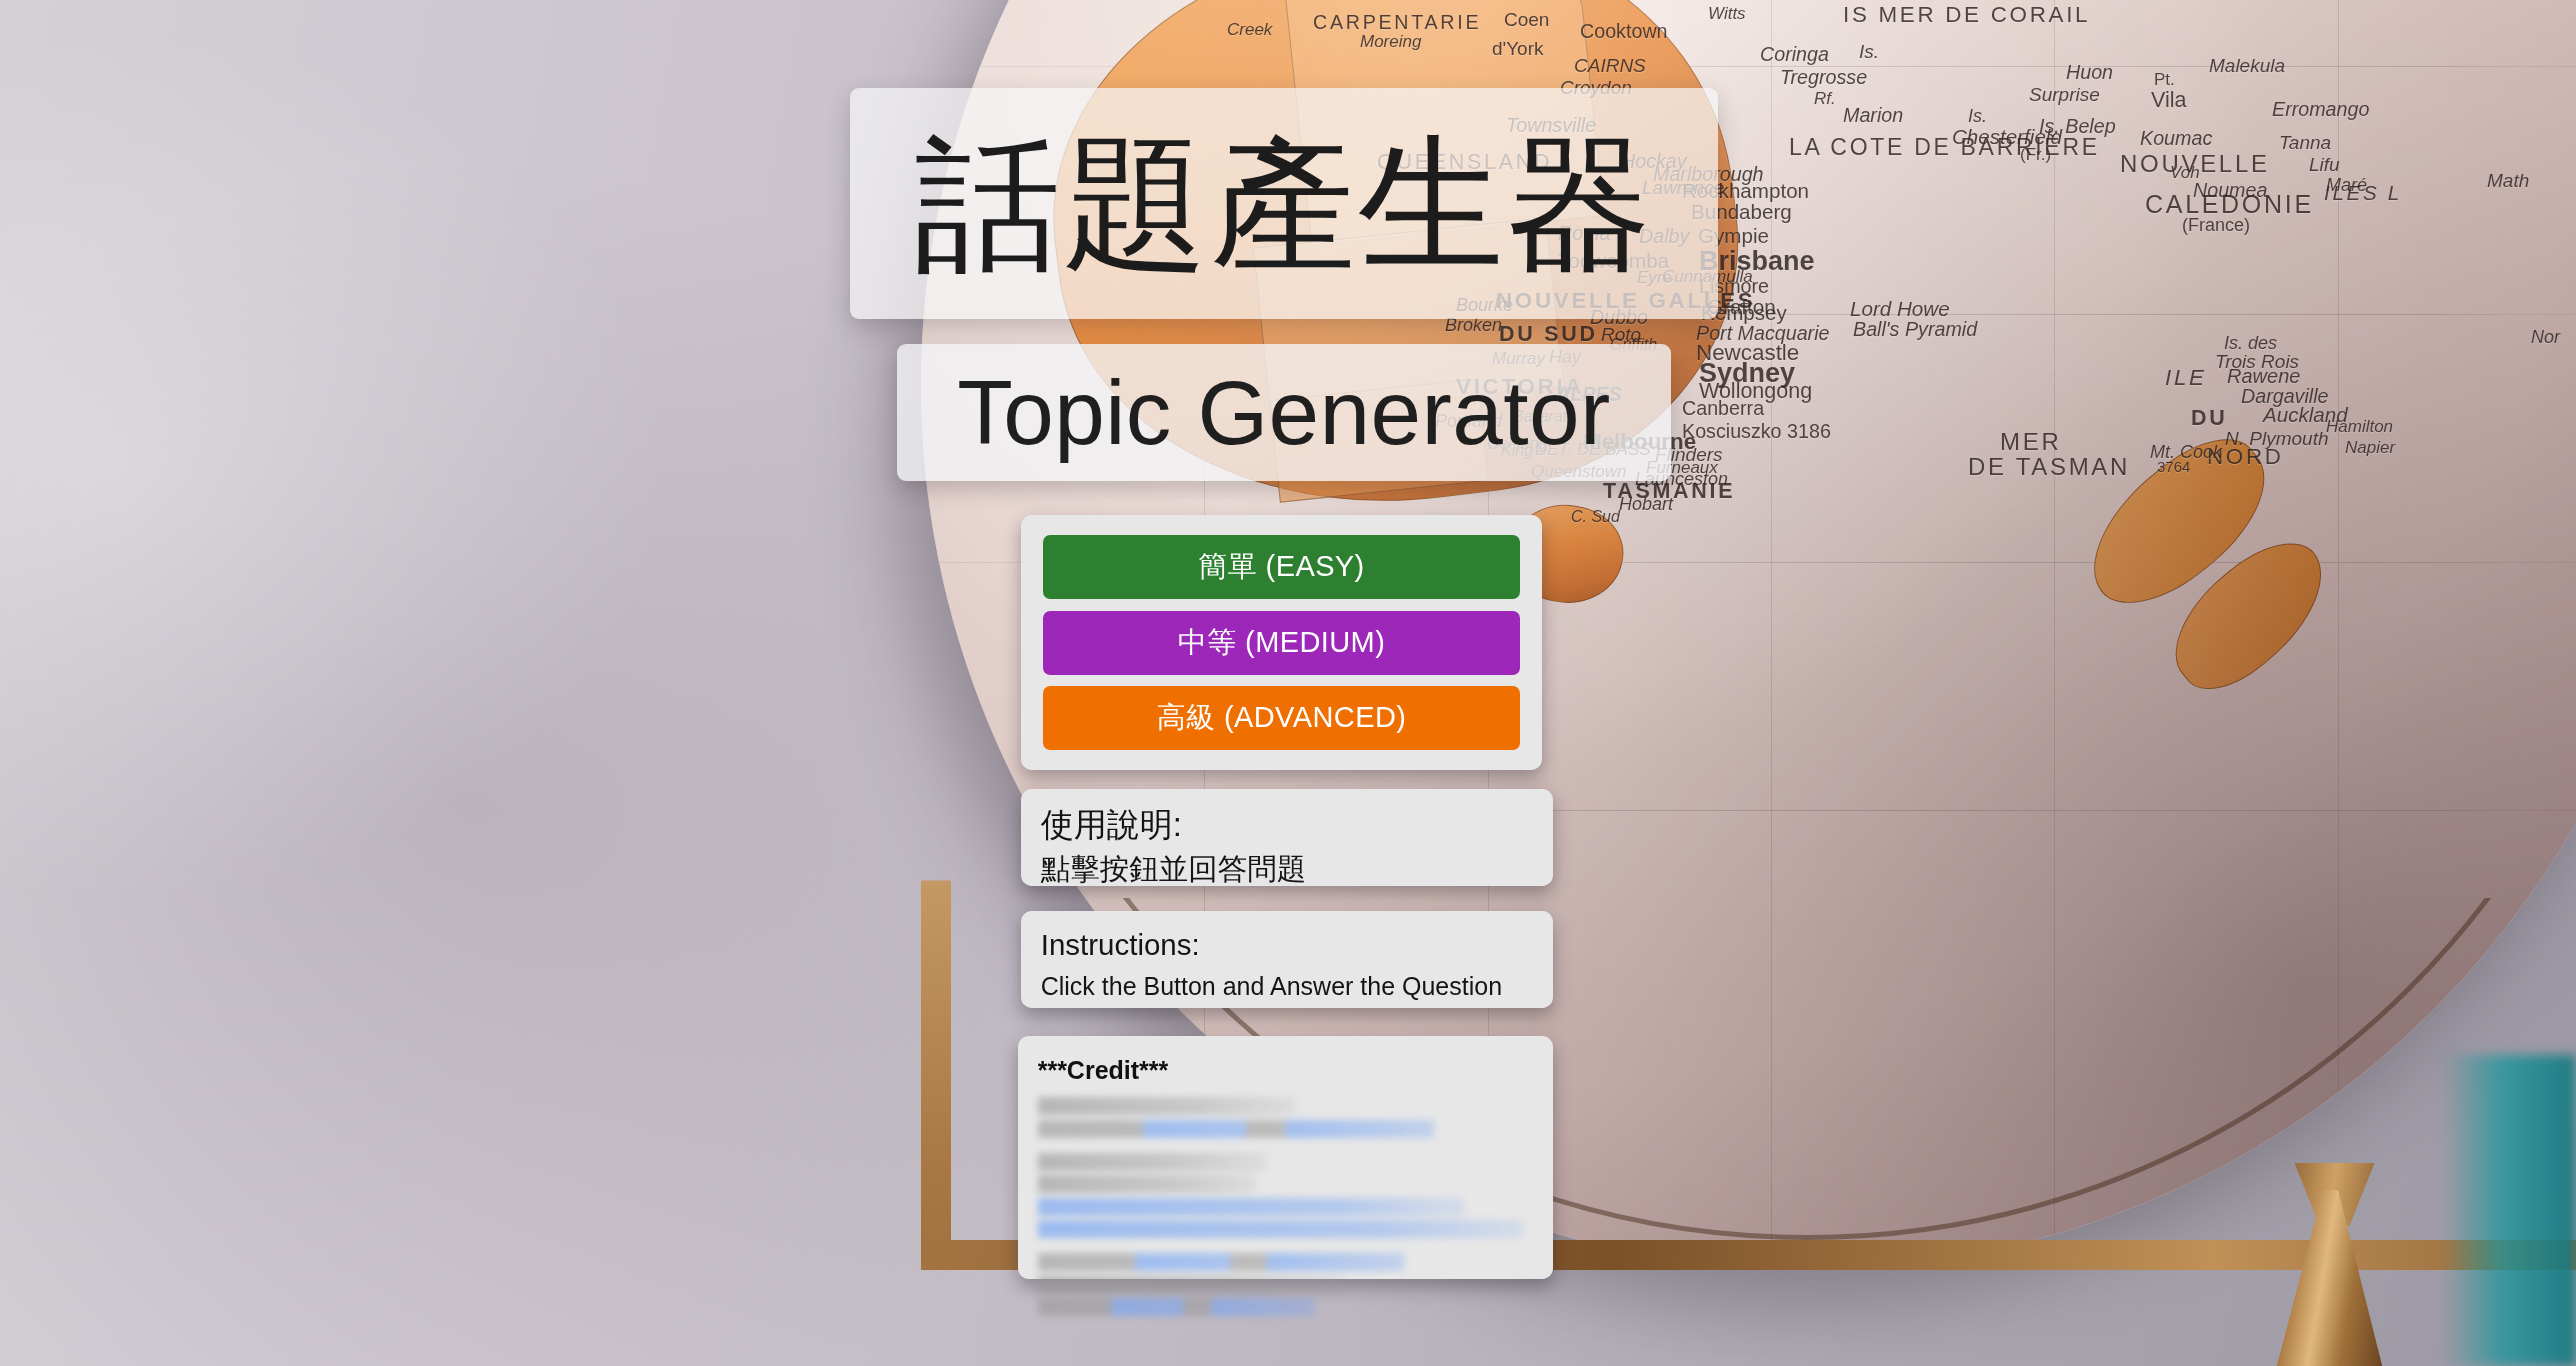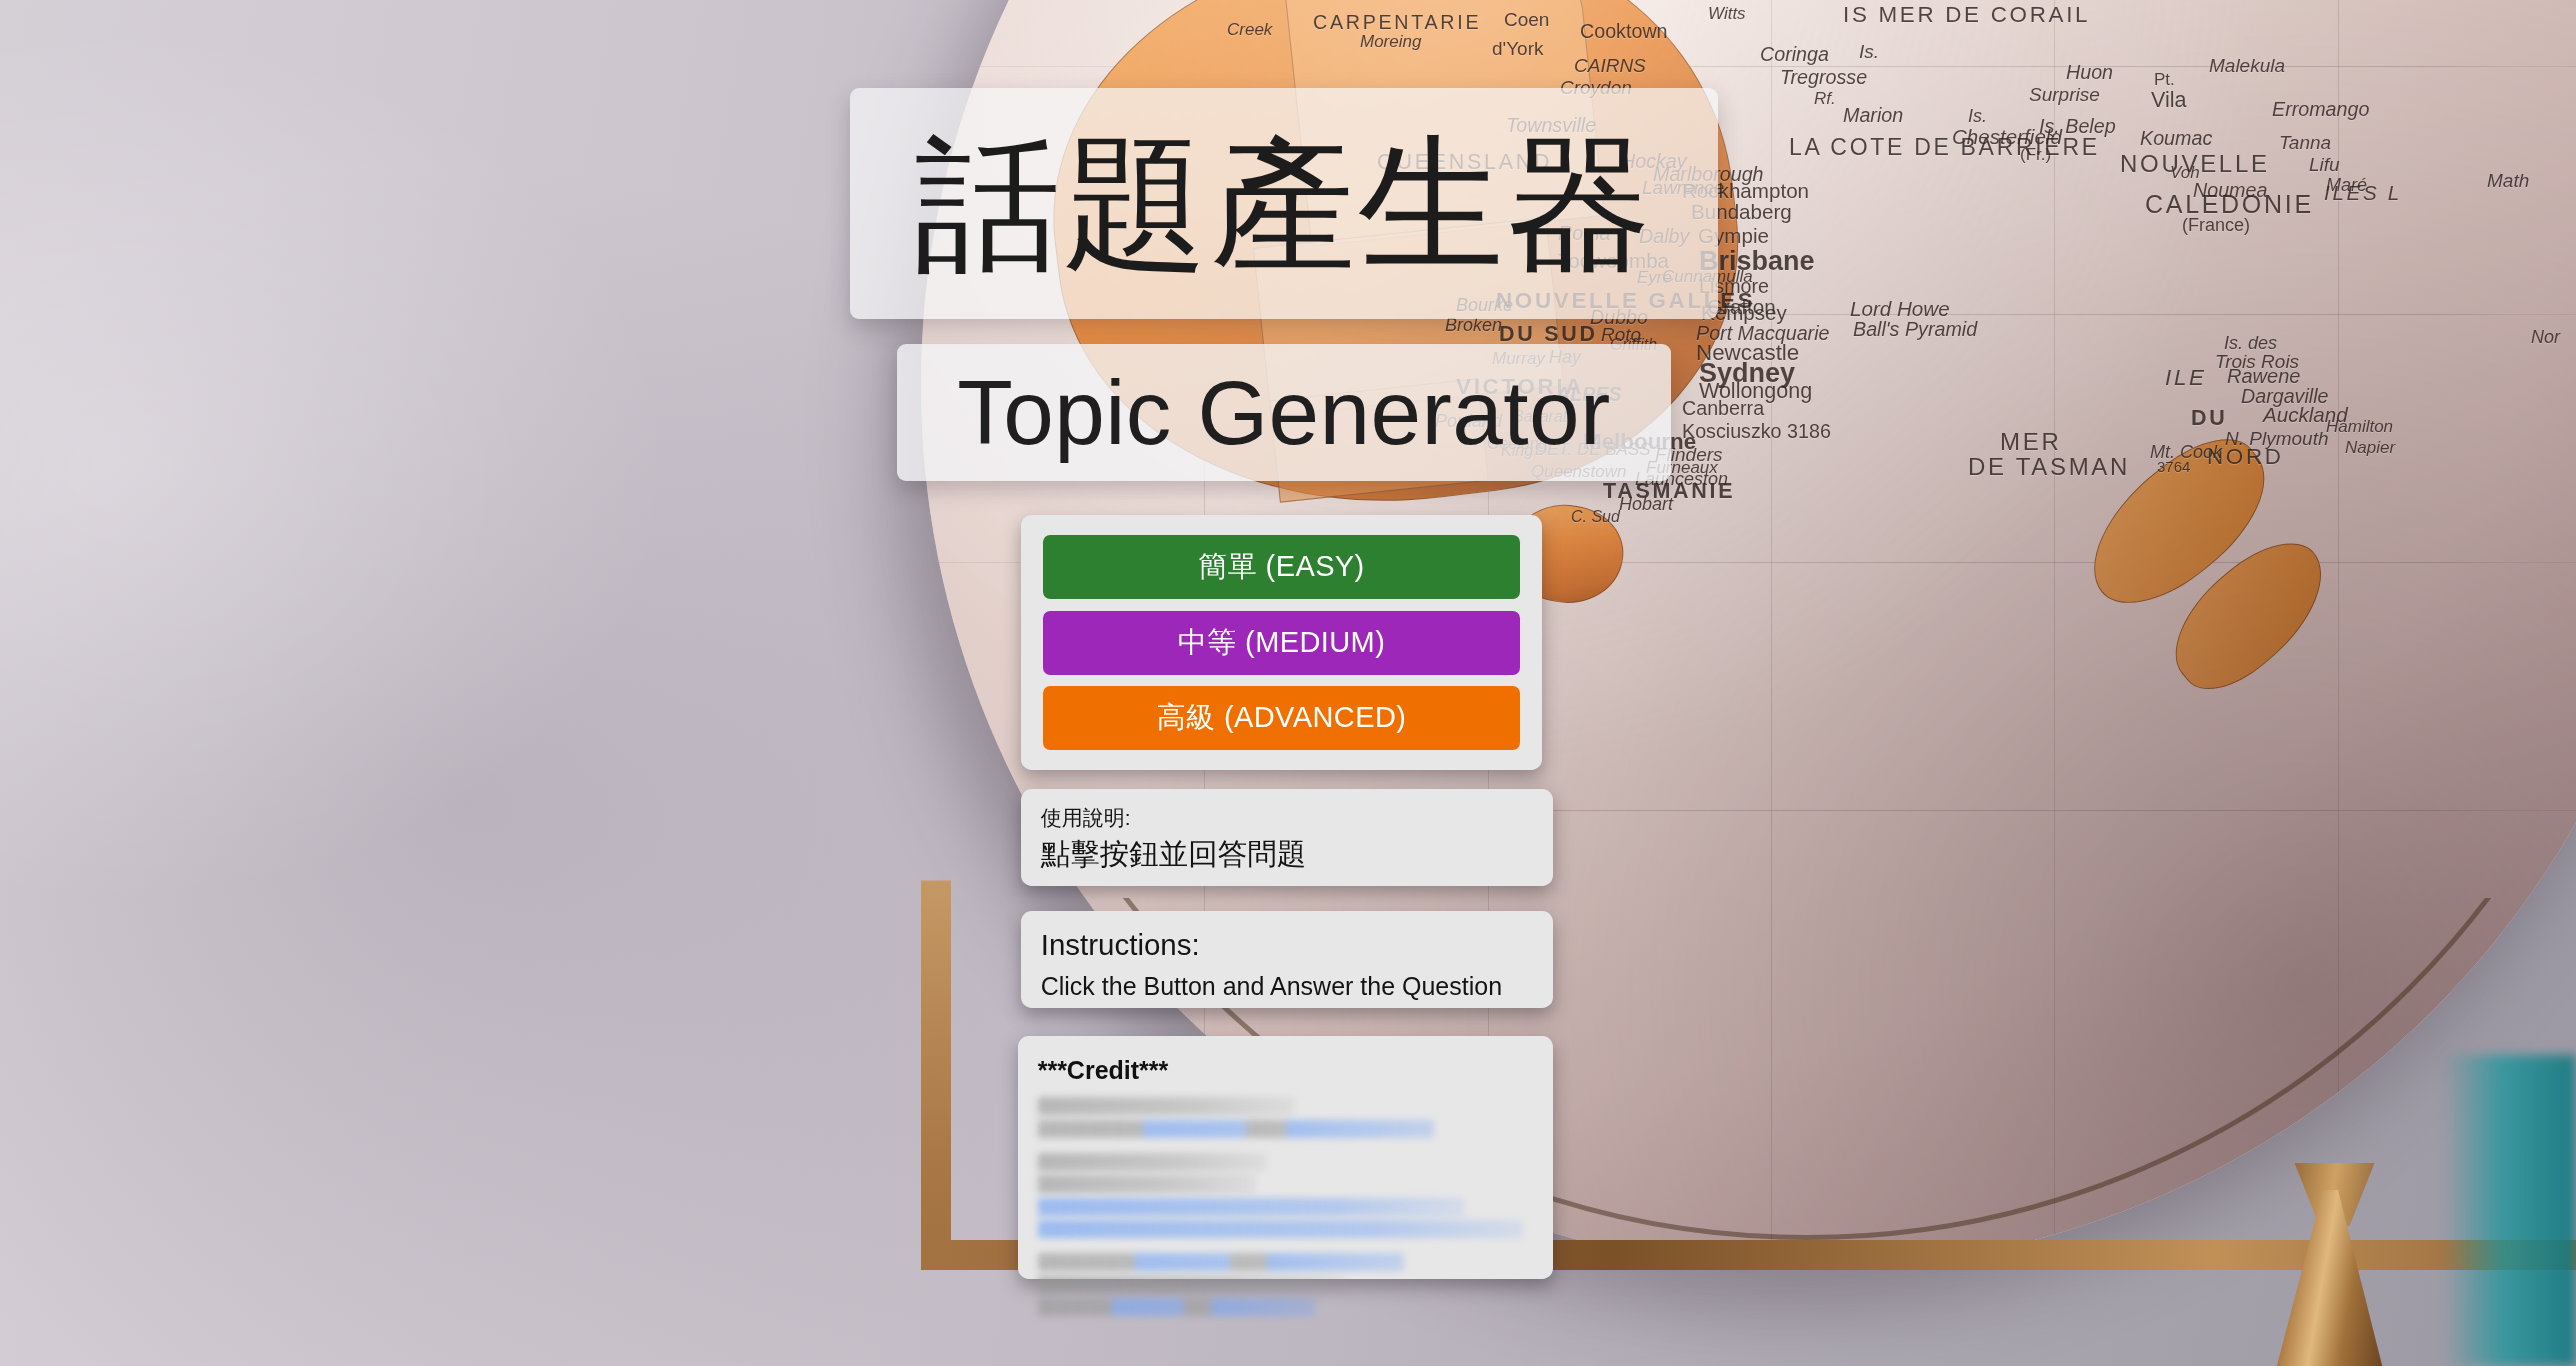--- a/index.html
+++ b/index.html
@@ -248,21 +248,21 @@
   }
 
   .note-panel {
     left: 1021px;
     top: 789px;
     width: 532px;
     height: 97px;
     padding: 16px 19.7px 0 19.7px;
   }
   .note-panel .head {
-    font-size: 21px;
+    font-size: 33px;
     color: #141414;
     line-height: 1.22;
   }
   .note-panel .body {
     font-size: 29.5px;
     color: #141414;
     line-height: 1.22;
     margin-top: 5.4px;
   }
 

